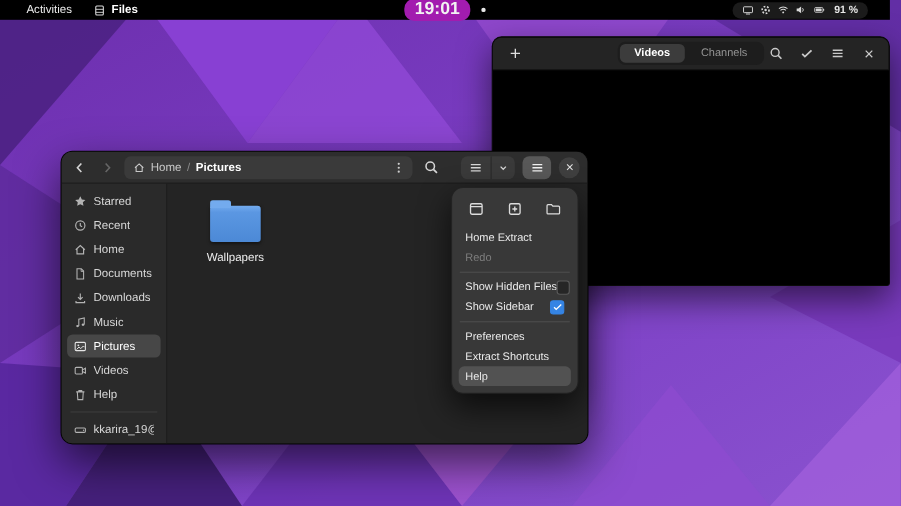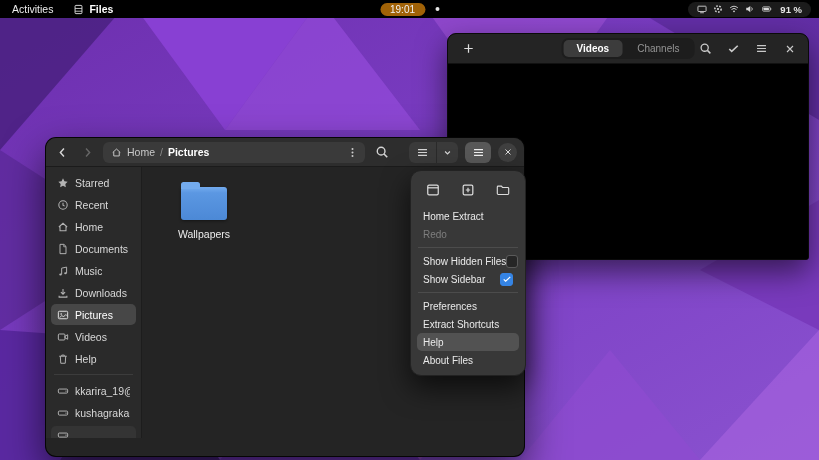--- a/index.html
+++ b/index.html
@@ -5,28 +5,28 @@
   *{margin:0;padding:0;box-sizing:border-box}
   html,body{width:819px;height:460px;overflow:hidden;background:#000;
     font-family:"Liberation Sans",sans-serif;-webkit-font-smoothing:antialiased}
   .screen{position:relative;width:819px;height:460px;overflow:hidden}
   svg{display:block}
 
   
   .wallpaper{position:absolute;inset:0;z-index:0}
 
   
-  .topbar{position:absolute;top:0;left:0;right:0;height:18px;background:#000;z-index:50;
-    display:flex;align-items:center;color:#ededed;font-size:10.5px;padding:0 8px}
+  .topbar{position:absolute;top:0;left:0;right:10px;height:18px;background:#000;z-index:50;
+    display:flex;align-items:center;color:#ededed;font-size:10.5px;padding:0 20px}
   .tb-left{display:flex;align-items:center;gap:16px}
   .tb-activities{padding:0 4px;cursor:default}
   .tb-app{display:flex;align-items:center;gap:5px;font-weight:bold;color:#fff}
   .tb-app .ic{color:#dcdcdc}
   .tb-center{position:absolute;left:50%;transform:translateX(-50%);display:flex;align-items:center;gap:10px}
-  .tb-clock{background:#a16207;border-radius:9px;padding:1px 10px;font-weight:normal;font-size:10px;color:#f2f2f2}
+  .tb-clock{background:#a21caf;border-radius:9px;padding:1px 10px;font-weight:bold;font-size:16px;color:#f2f2f2}
   .tb-dot{width:4px;height:4px;border-radius:50%;background:#e8e8e8}
   .tb-right{margin-left:auto;display:flex;align-items:center;gap:6px;background:#1b1b1b;
     border-radius:9px;padding:2px 9px;color:#e8e8e8}
   .tb-right .ic{opacity:.92}
   .tb-batt{font-size:9.5px;font-weight:bold;margin-left:1px}
 
   
   .vwindow{position:absolute;left:447px;top:33px;width:362px;height:227px;z-index:10;
     border-radius:9px 9px 3px 3px;overflow:hidden;background:#000;
     box-shadow:0 12px 30px rgba(0,0,0,.55);border:1px solid #0a0a0a}
@@ -37,21 +37,21 @@
   .vtabs{position:absolute;left:50%;transform:translateX(-50%);display:flex;gap:2px;
     background:#1d1d1d;border-radius:7px;padding:2px}
   .vtab{border:none;font-family:inherit;font-size:10px;padding:3px 13px;border-radius:5px;
     background:transparent;color:#949494;cursor:default}
   .vtab.active{background:#3c3c3c;color:#fff;font-weight:bold}
   .vicons{margin-left:auto;display:flex;align-items:center;gap:11px;color:#c9c9c9}
   .vbtn{width:17px;height:17px;display:flex;align-items:center;justify-content:center;border-radius:4px}
   .vcontent{height:196px;background:#000}
 
   
-  .fwindow{position:absolute;left:45px;top:137px;width:480px;height:320px;z-index:20;
+  .fwindow{position:absolute;left:55px;top:137px;width:480px;height:267px;z-index:20;
     border-radius:11px;overflow:hidden;background:#242424;
     box-shadow:0 16px 40px rgba(0,0,0,.6);border:1px solid rgba(0,0,0,.85)}
   .fheader{height:29px;background:#2d2d2d;border-bottom:1px solid #1b1b1b;
     display:flex;align-items:center;padding:0 7px;gap:7px}
   .navbtn{width:18px;height:20px;display:flex;align-items:center;justify-content:center;
     color:#d5d5d5;border-radius:5px}
   .navbtn.disabled{color:#666}
   .pathbar{width:262px;height:21px;background:#3a3a3a;border-radius:6px;display:flex;
     align-items:center;padding:0 4px 0 8px;gap:5px;font-size:10.5px;color:#c9c9c9}
   .pathbar .sep{color:#8b8b8b}
@@ -418,32 +418,32 @@
           <span class="ic">
               <svg width="12" height="12">
                 <use href="#i-doc"></use>
               </svg>
             </span>
           <span class="slabel">Documents</span>
         </div>
         <div class="sitem">
           <span class="ic">
               <svg width="12" height="12">
+                <use href="#i-down"></use>
+              </svg>
+            </span>
+          <span class="slabel">Downloads</span>
+        </div>
+        <div class="sitem">
+          <span class="ic">
+              <svg width="12" height="12">
                 <use href="#i-music"></use>
               </svg>
             </span>
           <span class="slabel">Music</span>
-        </div>
-        <div class="sitem">
-          <span class="ic">
-              <svg width="12" height="12">
-                <use href="#i-down"></use>
-              </svg>
-            </span>
-          <span class="slabel">Downloads</span>
         </div>
         <div class="sitem selected">
           <span class="ic">
               <svg width="12" height="12">
                 <use href="#i-image"></use>
               </svg>
             </span>
           <span class="slabel">Pictures</span>
         </div>
         <div class="sitem">
@@ -541,18 +541,15 @@
     <div class="psep"></div>
     <div class="pitem">
       <span>Preferences</span>
     </div>
     <div class="pitem">
       <span>Extract Shortcuts</span>
     </div>
     <div class="pitem hover">
       <span>Help</span>
     </div>
-    <div class="pitem">
-      <span>About Files</span>
-    </div>
   </div>
 
 </div>
 
 </body></html>

